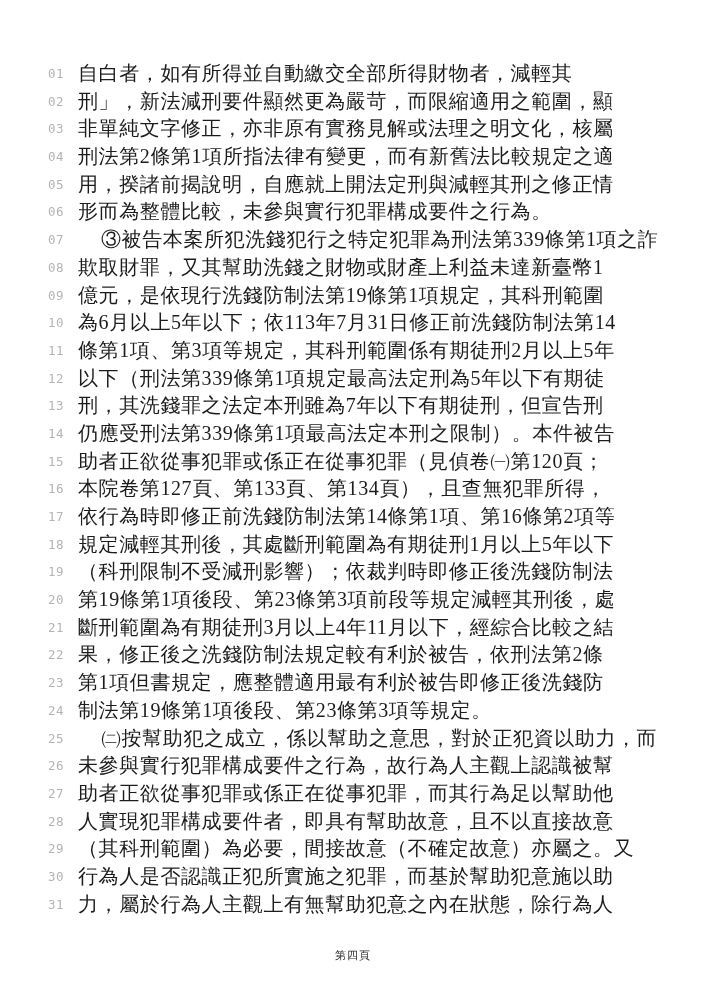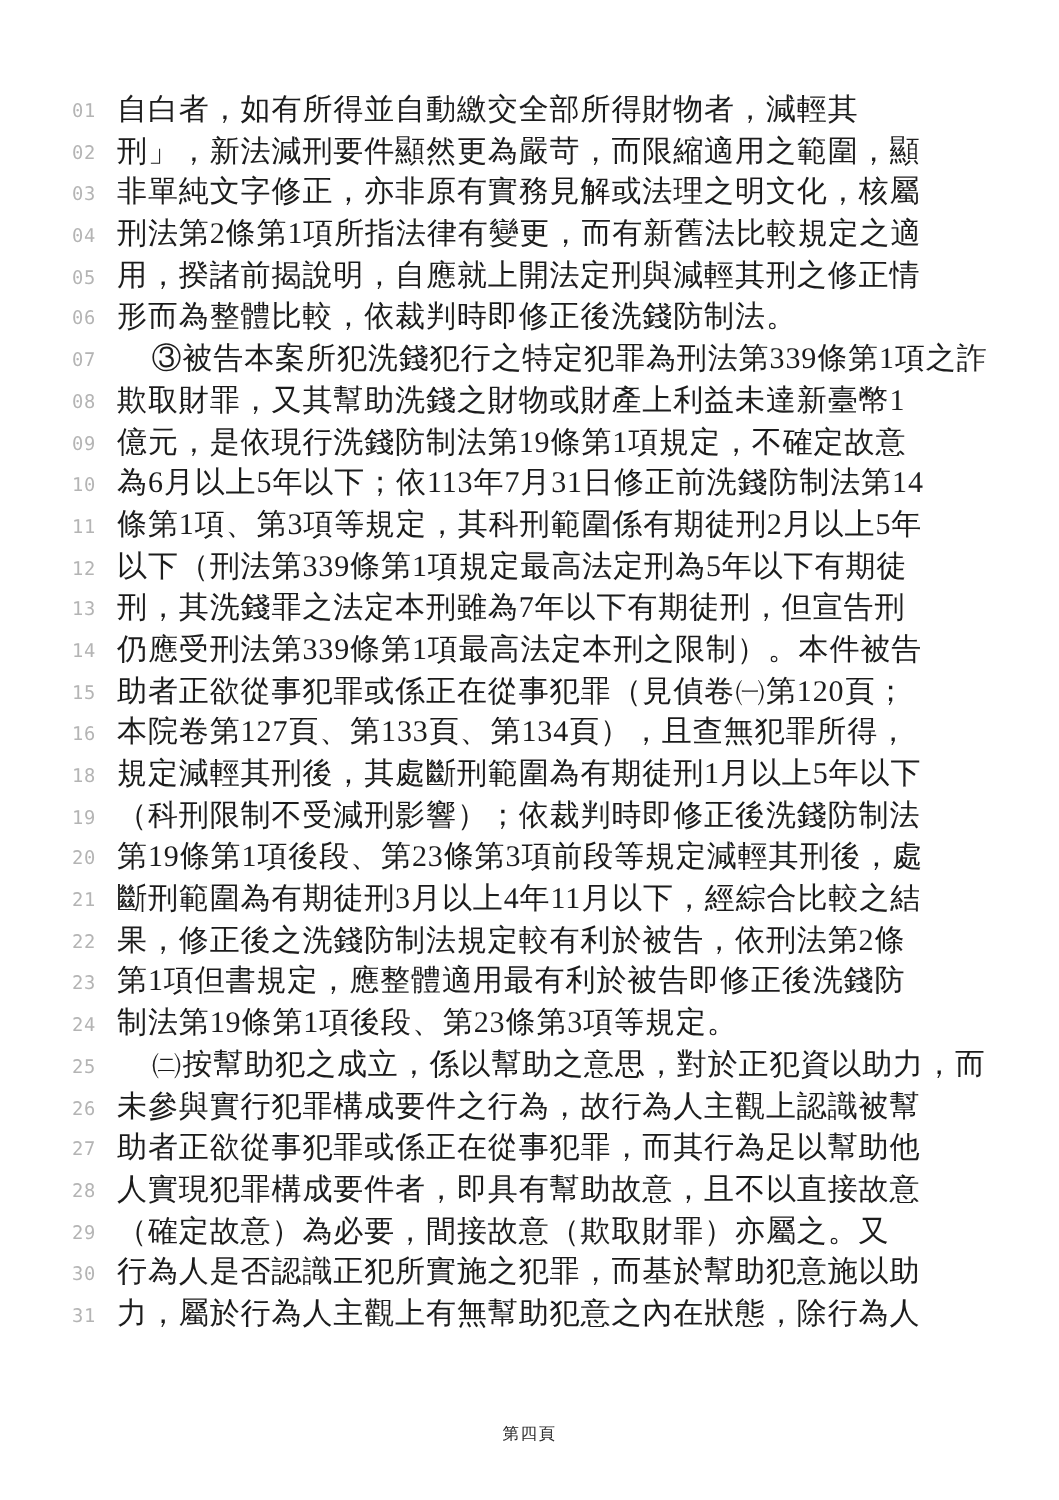--- a/index.html
+++ b/index.html
@@ -85,36 +85,36 @@
         <span class="line-text">刑法第2條第1項所指法律有變更，而有新舊法比較規定之適</span>
       </div>
 
       <div class="line line--body">
         <span class="line-num">05</span>
         <span class="line-text">用，揆諸前揭說明，自應就上開法定刑與減輕其刑之修正情</span>
       </div>
 
       <div class="line line--body">
         <span class="line-num">06</span>
-        <span class="line-text">形而為整體比較，依裁判時即修正後洗錢防制法。</span>
+        <span class="line-text">形而為整體比較，未參與實行犯罪構成要件之行為。</span>
       </div>
 
       <div class="line line--item">
         <span class="line-num">07</span>
         <span class="line-text">③被告本案所犯洗錢犯行之特定犯罪為刑法第339條第1項之詐</span>
       </div>
 
       <div class="line line--body">
         <span class="line-num">08</span>
         <span class="line-text">欺取財罪，又其幫助洗錢之財物或財產上利益未達新臺幣1</span>
       </div>
 
       <div class="line line--body">
         <span class="line-num">09</span>
-        <span class="line-text">億元，是依現行洗錢防制法第19條第1項規定，不確定故意</span>
+        <span class="line-text">億元，是依現行洗錢防制法第19條第1項規定，其科刑範圍</span>
       </div>
 
       <div class="line line--body">
         <span class="line-num">10</span>
         <span class="line-text">為6月以上5年以下；依113年7月31日修正前洗錢防制法第14</span>
       </div>
 
       <div class="line line--body">
         <span class="line-num">11</span>
         <span class="line-text">條第1項、第3項等規定，其科刑範圍係有期徒刑2月以上5年</span>
@@ -138,20 +138,24 @@
       <div class="line line--body">
         <span class="line-num">15</span>
         <span class="line-text">助者正欲從事犯罪或係正在從事犯罪（見偵卷㈠第120頁；</span>
       </div>
 
       <div class="line line--body">
         <span class="line-num">16</span>
         <span class="line-text">本院卷第127頁、第133頁、第134頁），且查無犯罪所得，</span>
       </div>
 
+      <div class="line line--body">
+        <span class="line-num">17</span>
+        <span class="line-text">依行為時即修正前洗錢防制法第14條第1項、第16條第2項等</span>
+      </div>
 
       <div class="line line--body">
         <span class="line-num">18</span>
         <span class="line-text">規定減輕其刑後，其處斷刑範圍為有期徒刑1月以上5年以下</span>
       </div>
 
       <div class="line line--body">
         <span class="line-num">19</span>
         <span class="line-text">（科刑限制不受減刑影響）；依裁判時即修正後洗錢防制法</span>
       </div>
@@ -196,21 +200,21 @@
         <span class="line-text">助者正欲從事犯罪或係正在從事犯罪，而其行為足以幫助他</span>
       </div>
 
       <div class="line line--body">
         <span class="line-num">28</span>
         <span class="line-text">人實現犯罪構成要件者，即具有幫助故意，且不以直接故意</span>
       </div>
 
       <div class="line line--body">
         <span class="line-num">29</span>
-        <span class="line-text">（確定故意）為必要，間接故意（欺取財罪）亦屬之。又</span>
+        <span class="line-text">（其科刑範圍）為必要，間接故意（不確定故意）亦屬之。又</span>
       </div>
 
       <div class="line line--body">
         <span class="line-num">30</span>
         <span class="line-text">行為人是否認識正犯所實施之犯罪，而基於幫助犯意施以助</span>
       </div>
 
       <div class="line line--body">
         <span class="line-num">31</span>
         <span class="line-text">力，屬於行為人主觀上有無幫助犯意之內在狀態，除行為人</span>

